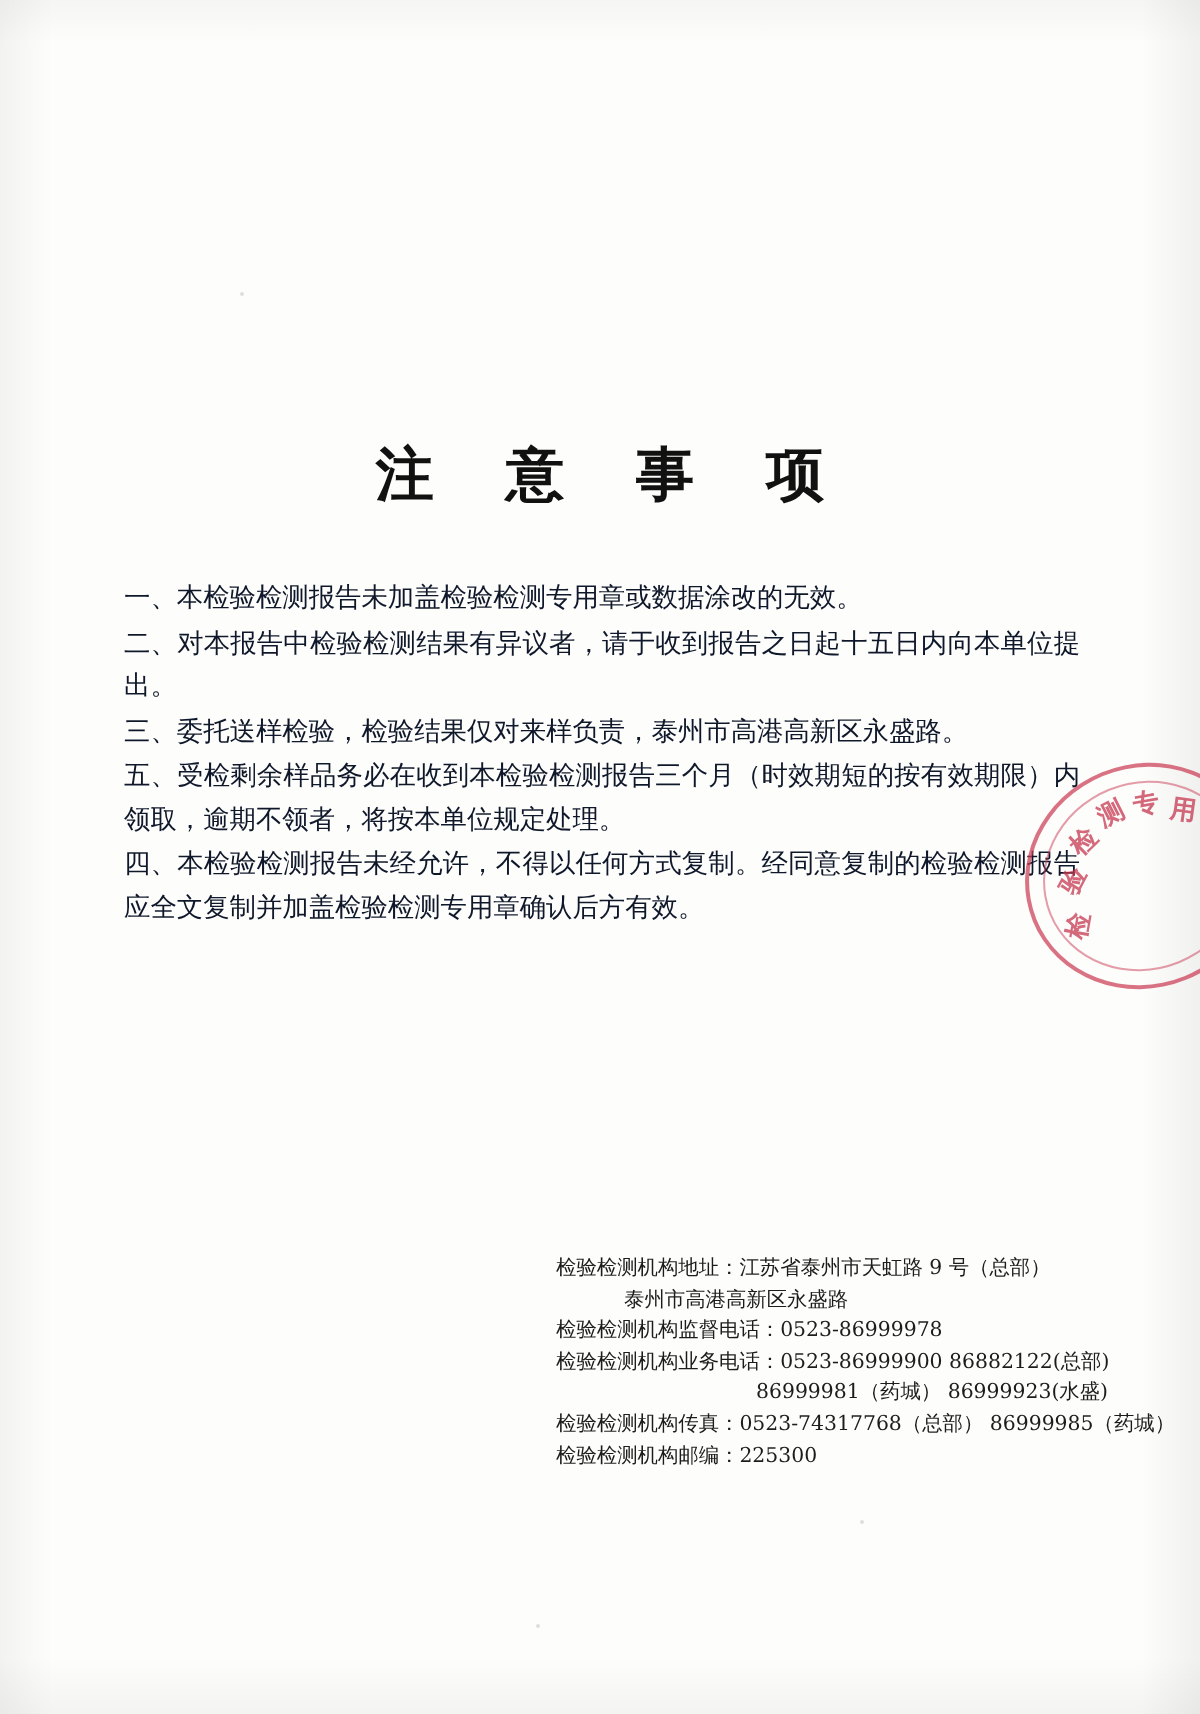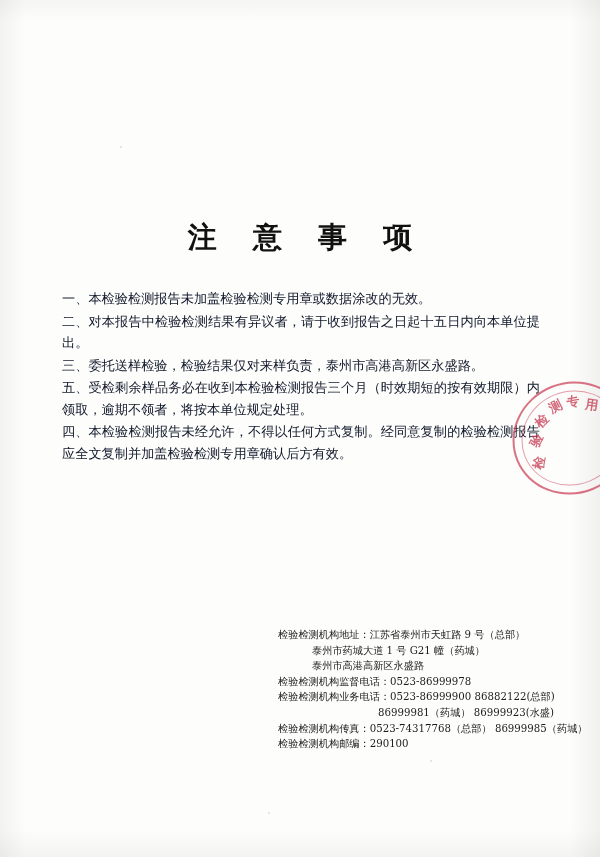--- a/index.html
+++ b/index.html
@@ -154,27 +154,26 @@
     <div class="clause">
       <span class="num">五、</span><span class="txt">受检剩余样品务必在收到本检验检测报告三个月（时效期短的按有效期限）内领取，逾期不领者，将按本单位规定处理。</span>
     </div>
     <div class="clause">
       <span class="num">四、</span><span class="txt">本检验检测报告未经允许，不得以任何方式复制。经同意复制的检验检测报告应全文复制并加盖检验检测专用章确认后方有效。</span>
     </div>
   </div>
 
   <div class="footer">
     <div class="line">检验检测机构地址：江苏省泰州市天虹路 9 号（总部）</div>
-    <div class="line indent1">泰州市药城大道 1 号 G21 幢（药城）</div>
     <div class="line indent1">泰州市高港高新区永盛路</div>
     <div class="line">检验检测机构监督电话：0523-86999978</div>
     <div class="line">检验检测机构业务电话：0523-86999900  86882122(总部)</div>
     <div class="line indent2">86999981（药城）  86999923(水盛)</div>
     <div class="line">检验检测机构传真：0523-74317768（总部）  86999985（药城）</div>
-    <div class="line">检验检测机构邮编：290100</div>
+    <div class="line">检验检测机构邮编：225300</div>
   </div>
 
   <div class="stamp">
     <div class="ellipse"></div>
     <div class="ellipse inner"></div>
     <div class="stamp-text">
       <span class="ch0">检</span>
       <span class="ch1">验</span>
       <span class="ch2">检</span>
       <span class="ch3">测</span>

